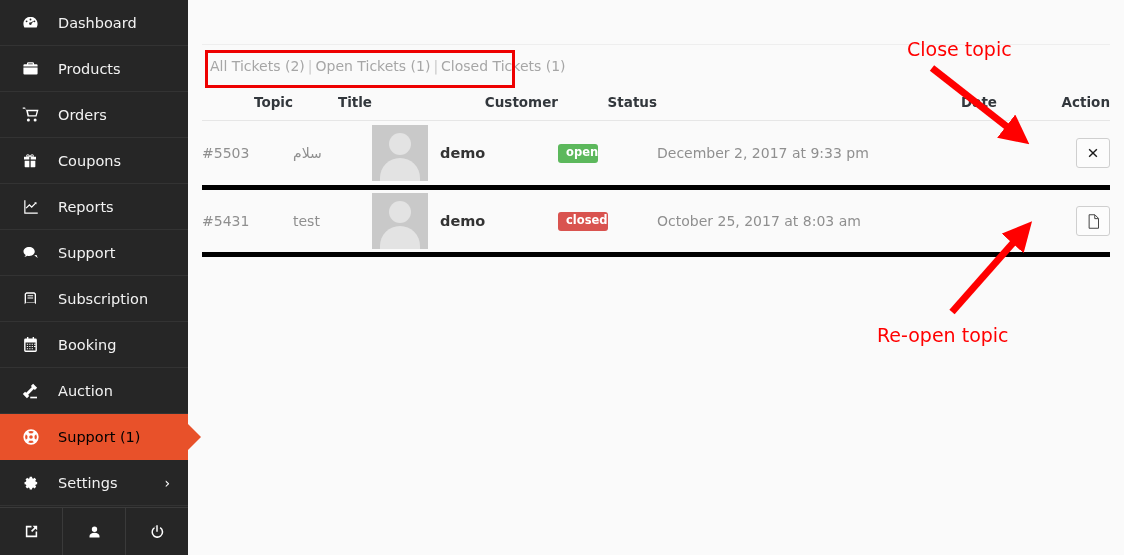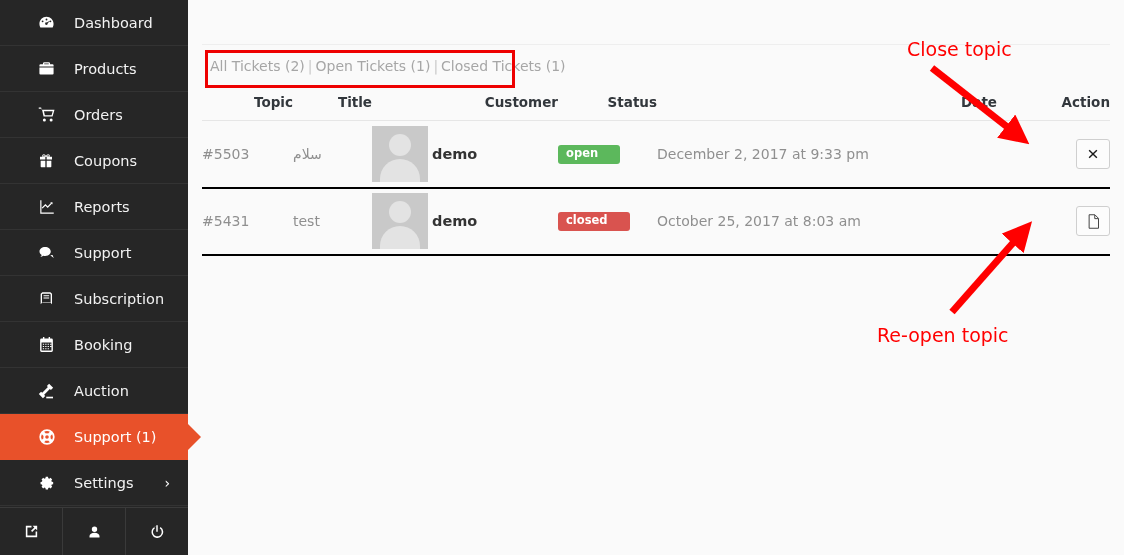--- a/index.html
+++ b/index.html
@@ -15,37 +15,37 @@
   #sidebar {
     position: absolute; left: 0; top: 0;
     width: 188px; height: 555px;
     background: #262626;
     z-index: 5;
   }
   .nav-item {
     position: relative;
     height: 46px;
     display: flex; align-items: center;
-    padding-left: 38px;
+    padding-left: 22px;
     border-bottom: 1px solid #333333;
     color: #f2f2f2;
     font-size: 14.5px;
     cursor: pointer;
   }
   .nav-item .nav-icon {
     width: 26px; min-width: 26px;
     display: flex; align-items: center; justify-content: flex-start;
     color: #ffffff;
   }
   .nav-item .nav-icon svg { display: block; fill: #ffffff; }
   .nav-item .nav-label { margin-left: 10px; white-space: nowrap; }
   .nav-item.active {
     background: #e8512a;
     border-bottom-color: #e8512a;
-    color: #ffffff;
+    color: #000000;
   }
   .nav-item.active::after {
     content: "";
     position: absolute;
     right: -13px; top: 50%;
     transform: translateY(-50%);
     width: 0; height: 0;
     border-top: 13px solid transparent;
     border-bottom: 13px solid transparent;
     border-left: 13px solid #e8512a;
@@ -118,35 +118,35 @@
     font-weight: bold;
     color: #32373c;
     padding: 2px 0 10px 0;
     border-bottom: 1px solid #e6e6e6;
   }
   #tickets-table td {
     font-size: 14px;
     color: #8f8f8f;
     padding: 0;
     vertical-align: middle;
-    border-bottom: 2px solid #000000;
+    border-bottom: 5px solid #000000;
     height: 67px;
   }
   .col-topic    { width: 91px;  padding-left: 8px !important; }
   .col-title    { width: 79px; }
   .col-customer { width: 186px; }
   .col-status   { width: 99px; }
   .col-date     { width: 340px; }
   .col-action   { width: 113px; }
 
   .cell-topic { color: #8f8f8f; padding-left: 8px; }
   .cell-title { color: #8f8f8f; }
   .cell-date  { color: #4a4a4a; font-size: 14px; }
 
-  .customer-cell { display: flex; align-items: center; gap: 4px; }
+  .customer-cell { display: flex; align-items: center; gap: 12px; }
   .avatar {
     width: 56px; height: 56px;
     background: #c9c9c9;
     position: relative; overflow: hidden;
     flex: 0 0 56px;
   }
   .avatar .head {
     position: absolute; left: 50%; top: 8px;
     transform: translateX(-50%);
     width: 22px; height: 22px; border-radius: 50%;
@@ -156,21 +156,21 @@
     position: absolute; left: 50%; top: 33px;
     transform: translateX(-50%);
     width: 40px; height: 34px;
     border-radius: 20px 20px 0 0;
     background: #e3e3e3;
   }
   .customer-name { font-weight: bold; color: #333333; font-size: 14.5px; }
 
   .badge {
     display: inline-block;
-    padding: 3px 22px 4px 8px;
+    padding: 3px 0 4px 8px;
     border-radius: 3px;
     color: #ffffff;
     font-size: 11.5px;
     font-weight: bold;
     line-height: 1;
   }
   .badge.open   { background: #5cb85c; }
   .badge.closed { background: #d9534f; text-align: center; }
 
   .action-cell { text-align: right; padding-right: 0 !important; }

